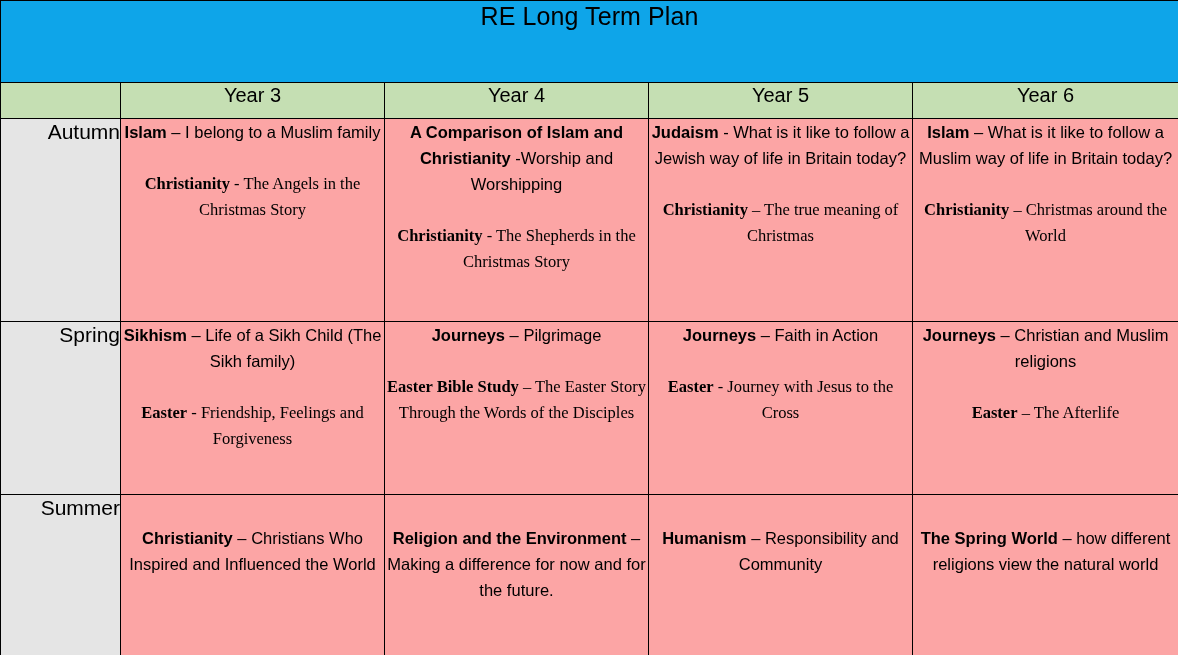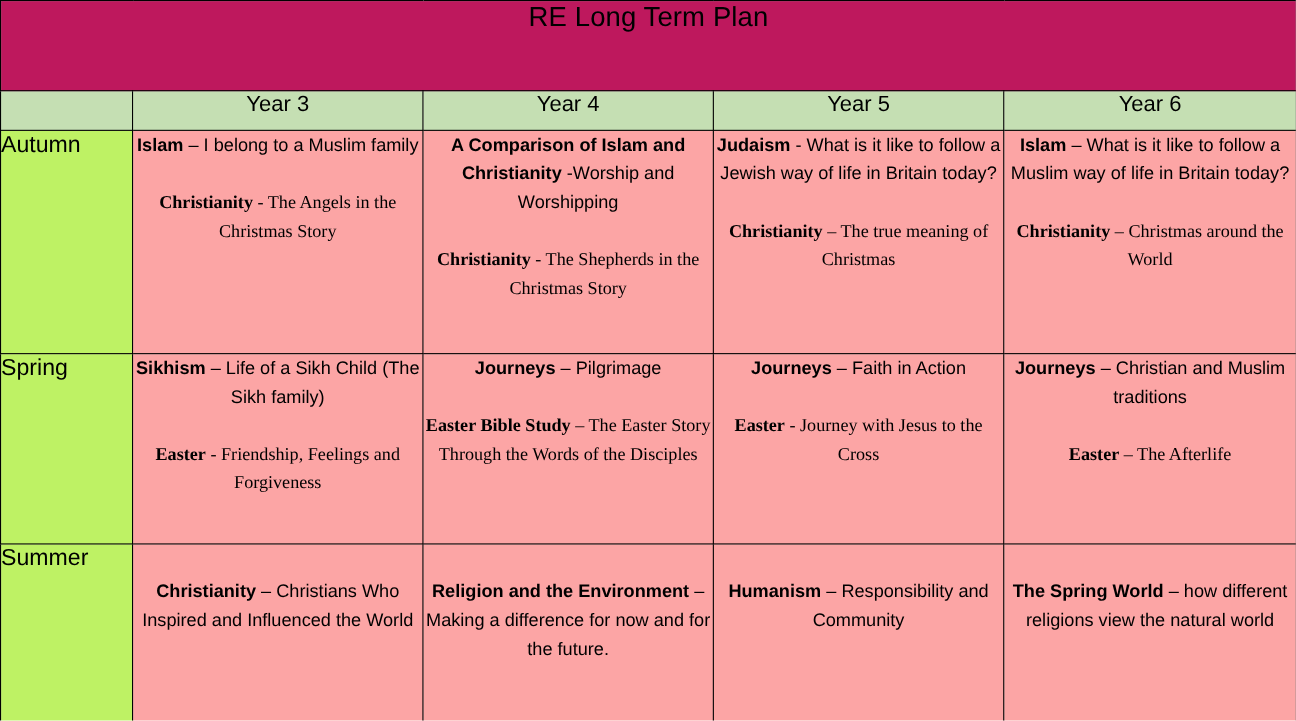--- a/index.html
+++ b/index.html
@@ -31,21 +31,21 @@
 
   table.plan td {
     border: 1px solid #000000;
     vertical-align: top;
     padding: 0;
     box-sizing: border-box;
   }
 
   
   td.title-cell {
-    background: #be185d;
+    background: #0ea5e9;
     height: 82px;
     text-align: center;
     vertical-align: top;
     padding-top: 6px;
     border-bottom: 1px solid #000000;
   }
   .title-text {
     font-size: 25px;
     line-height: 30px;
     color: #000000;
@@ -64,22 +64,22 @@
     text-align: center;
     vertical-align: middle;
   }
   .year-text {
     font-size: 20px;
     line-height: 24px;
   }
 
   
   td.term-cell {
-    background: #bef264;
-    text-align: left;
+    background: #e5e5e5;
+    text-align: right;
     vertical-align: top;
     padding-top: 6px;
   }
   .term-text {
     font-size: 21px;
     line-height: 26px;
   }
 
   
   td.content-cell {
@@ -194,21 +194,21 @@
             </div>
         </td>
         <td class="content-cell">
           <div class="cell-block">
               <div class="entry"><span class="hl">Journeys</span><span> – Faith in Action</span></div>
               <div class="entry"><span class="hl">Easter</span><span> - Journey with Jesus to the Cross</span></div>
             </div>
         </td>
         <td class="content-cell">
           <div class="cell-block">
-              <div class="entry"><span class="hl">Journeys</span><span> – Christian and Muslim traditions</span></div>
+              <div class="entry"><span class="hl">Journeys</span><span> – Christian and Muslim religions</span></div>
               <div class="entry"><span class="hl">Easter</span><span> – The Afterlife</span></div>
             </div>
         </td>
       </tr>
 
       <tr class="r-summer">
         <td class="term-cell">
           <span class="term-text">Summer</span>
         </td>
         <td class="content-cell pad-top">

